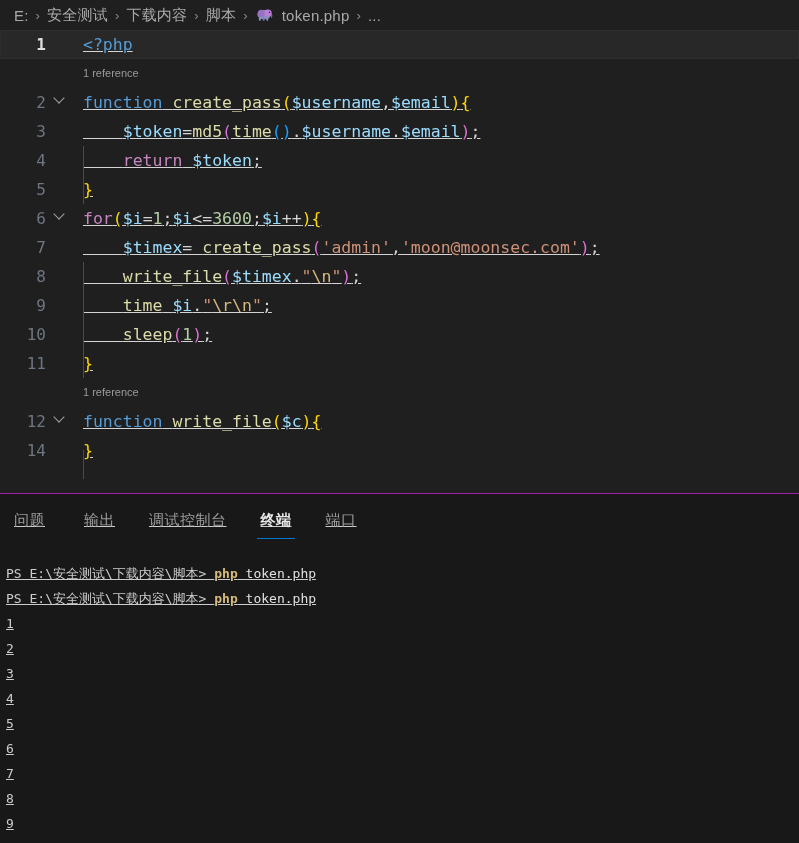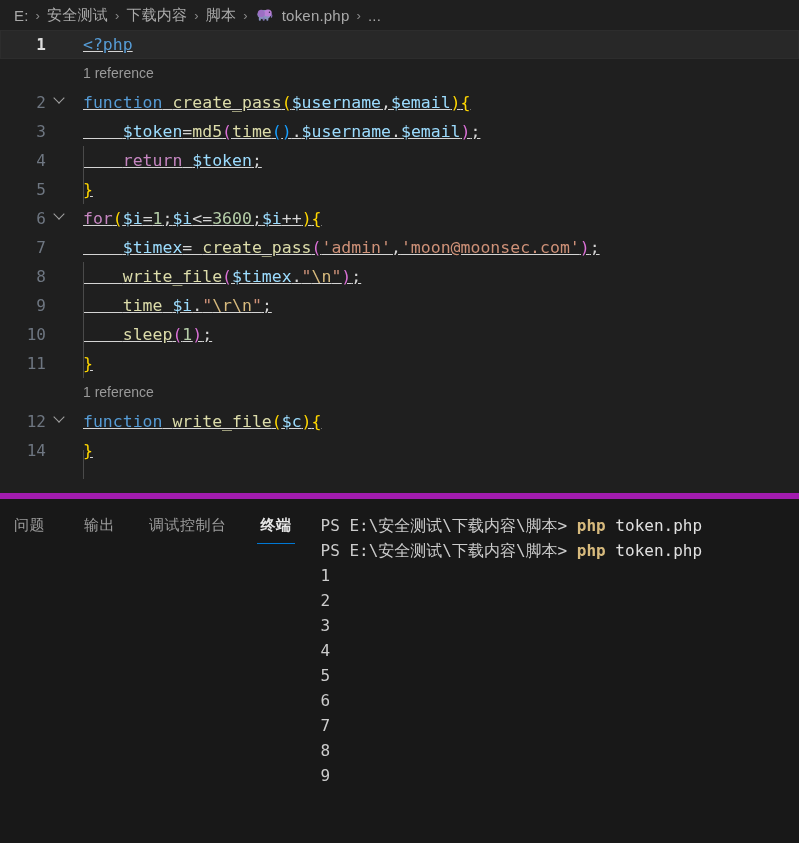--- a/index.html
+++ b/index.html
@@ -125,21 +125,21 @@
     flex: 1;
     white-space: pre;
     position: relative;
     padding-left: 11px;
     color: #d4d4d4;
     text-decoration: underline;
   }
   .codelens {
     color: #9a9a9a;
     font-family: "Liberation Sans", "DejaVu Sans", sans-serif;
-    font-size: 14px;
+    font-size: 11px;
     padding-left: 11px;
   }
   
   .iguide {
     position: absolute;
     width: 1px;
     background: #4a4a4a;
     left: 83px;
     z-index: 0;
   }
@@ -154,23 +154,25 @@
   .num     { color: #b5cea8; }  
   .plain   { color: #d4d4d4; }
   .b1      { color: #ffd700; }  
   .b2      { color: #da70d6; }  
   .b3      { color: #179fff; }  
 
   
   .panel {
     flex: 1;
     display: flex;
+    flex-direction: column;
     background: #181818;
-    border-top: 6px solid #a21caf;
+    border-top: 1px solid #a21caf;
     overflow: hidden;
+    text-decoration: underline;
   }
   .panel-tabs {
     height: 53px;
     min-height: 53px;
     display: flex;
     align-items: center;
     padding-left: 14px;
     gap: 0px;
     background: #181818;
   }
@@ -196,23 +198,23 @@
     left: 50%;
     transform: translateX(-50%);
     bottom: 8px;
     width: 38px;
     height: 1.5px;
     background: #0078d4;
   }
 
   .terminal {
     flex: 1;
-    padding: 14px 0 0 12px;
+    padding: 14px 0 0 6px;
     font-family: "DejaVu Sans Mono", "Liberation Mono", monospace;
-    font-size: 16px;
+    font-size: 13px;
     line-height: 25px;
     color: #cccccc;
     overflow: hidden;
     white-space: pre;
   }
   .term-line { height: 25px; white-space: pre; }
   .t-plain { color: #cccccc; }
   .t-cmd   { color: #d7ba7d; font-weight: bold; }
   .t-arg   { color: #e0e0e0; }
   .t-out   { color: #cccccc; }
@@ -348,17 +350,20 @@
         </div>
         <div class="ptab">
           <span>输出</span>
         </div>
         <div class="ptab">
           <span>调试控制台</span>
         </div>
         <div class="ptab active">
           <span>终端</span>
         </div>
+        <div class="ptab">
+          <span>端口</span>
+        </div>
       </div>
     <div class="terminal" id="terminal"><div class="term-line"><span class="t-plain">PS E:\安全测试\下载内容\脚本&gt; </span><span class="t-cmd">php</span><span class="t-arg"> token.php</span></div><div class="term-line"><span class="t-plain">PS E:\安全测试\下载内容\脚本&gt; </span><span class="t-cmd">php</span><span class="t-arg"> token.php</span></div><div class="term-line"><span class="t-out">1</span></div><div class="term-line"><span class="t-out">2</span></div><div class="term-line"><span class="t-out">3</span></div><div class="term-line"><span class="t-out">4</span></div><div class="term-line"><span class="t-out">5</span></div><div class="term-line"><span class="t-out">6</span></div><div class="term-line"><span class="t-out">7</span></div><div class="term-line"><span class="t-out">8</span></div><div class="term-line"><span class="t-out">9</span></div></div>
   </div>
 
 </div>
 
 </body></html>

